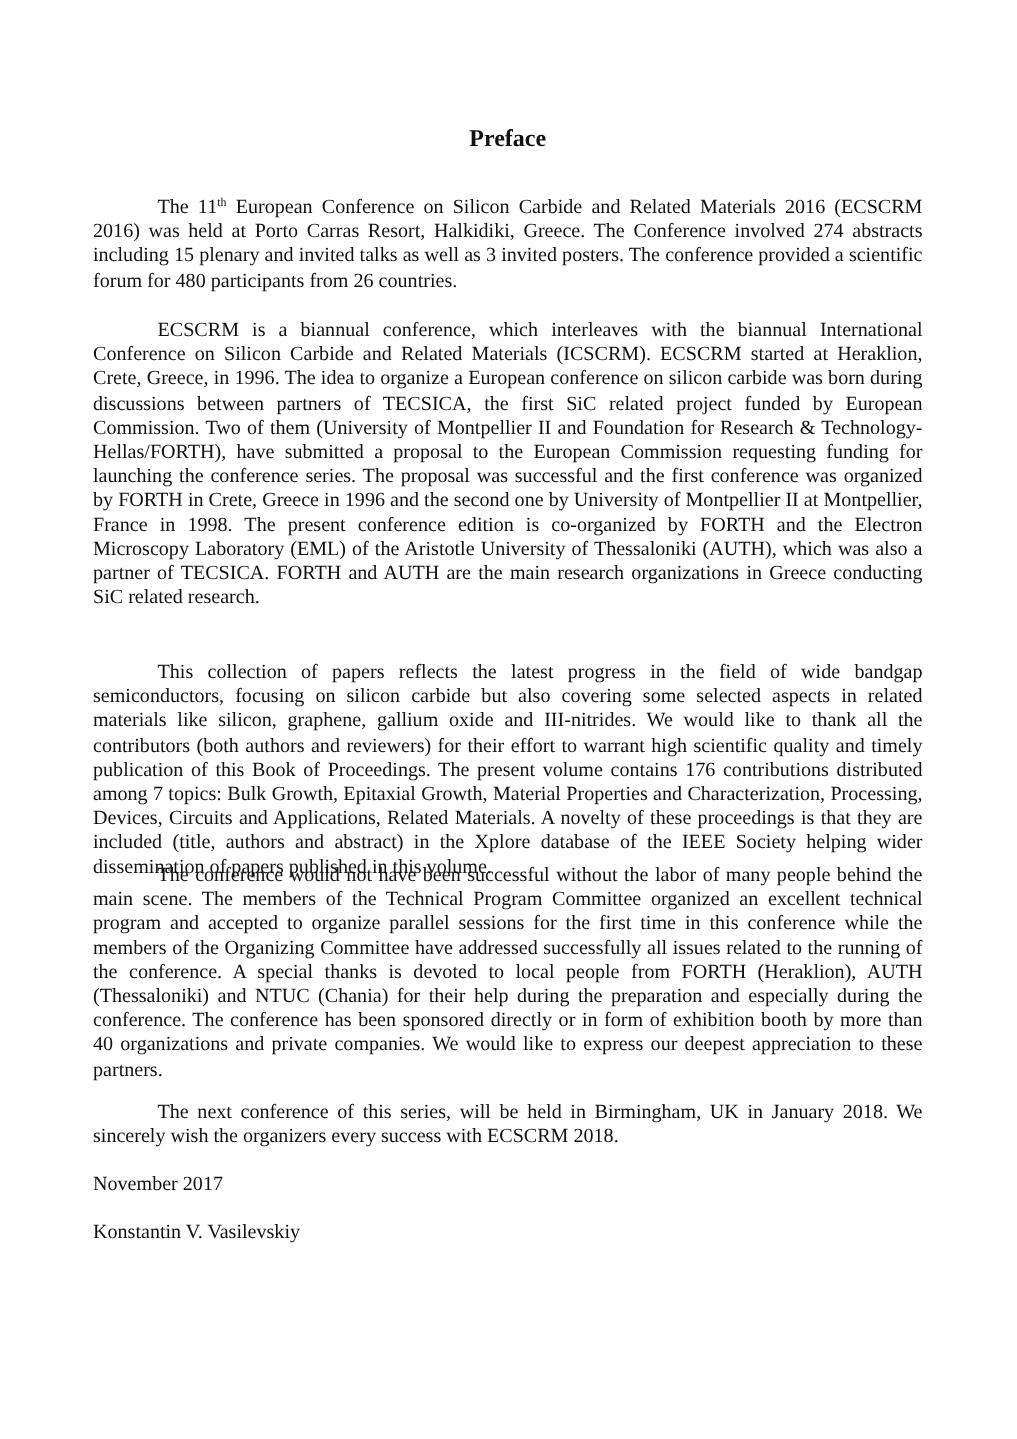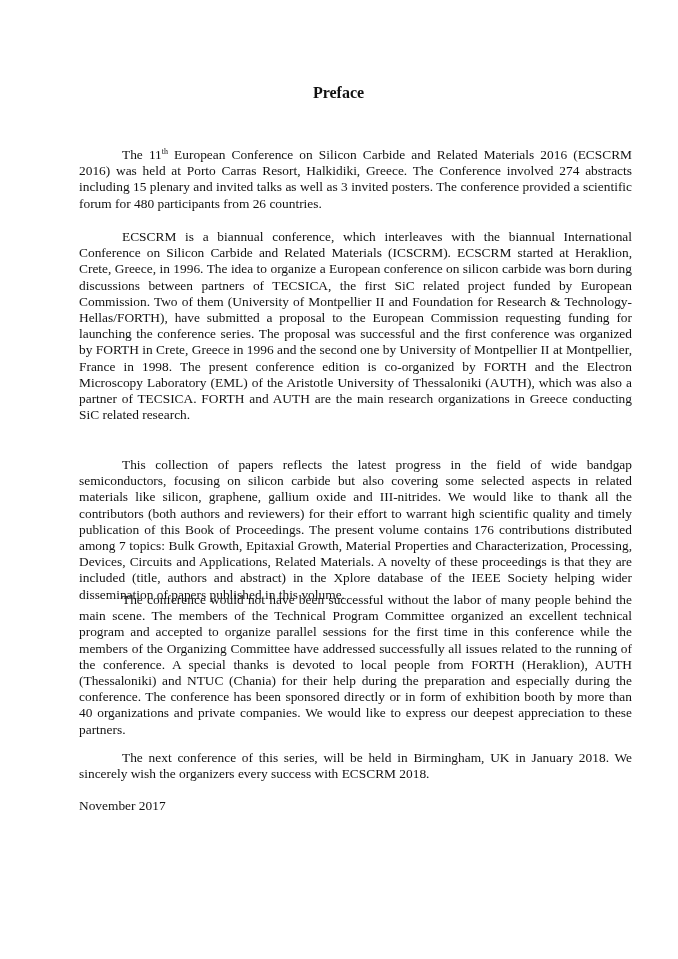--- a/index.html
+++ b/index.html
@@ -29,21 +29,21 @@
       text-align: center;
       font-weight: bold;
       font-size: 16px;
       line-height: 26px;
       margin: 0;
     }
     .para {
       position: absolute;
       left: 0;
       width: 553px;
-      margin: 17px;
+      margin: 0;
       font-size: 13.4px;
       line-height: 16.2px;
       text-align: justify;
       text-indent: 43px;
     }
     .plain {
       text-indent: 0;
       text-align: left;
     }
     sup {
@@ -67,14 +67,15 @@
 
   <p class="para" style="top:440px;">This collection of papers reflects the latest progress in the field of wide bandgap semiconductors, focusing on silicon carbide but also covering some selected aspects in related materials like silicon, graphene, gallium oxide and III-nitrides. We would like to thank all the contributors (both authors and reviewers) for their effort to warrant high scientific quality and timely publication of this Book of Proceedings. The present volume contains 176 contributions distributed among 7 topics: Bulk Growth, Epitaxial Growth, Material Properties and Characterization, Processing, Devices, Circuits and Applications, Related Materials. A novelty of these proceedings is that they are included (title, authors and abstract) in the Xplore database of the IEEE Society helping wider dissemination of papers published in this volume.</p>
 
   <p class="para" style="top:575px;">The conference would not have been successful without the labor of many people behind the main scene. The members of the Technical Program Committee organized an excellent technical program and accepted to organize parallel sessions for the first time in this conference while the members of the Organizing Committee have addressed successfully all issues related to the running of the conference. A special thanks is devoted to local people from FORTH (Heraklion), AUTH (Thessaloniki) and NTUC (Chania) for their help during the preparation and especially during the conference. The conference has been sponsored directly or in form of exhibition booth by more than 40 organizations and private companies. We would like to express our deepest appreciation to these partners.</p>
 
   <p class="para" style="top:733px;">The next conference of this series, will be held in Birmingham, UK in January 2018. We sincerely wish the organizers every success with ECSCRM 2018.</p>
 
   <p class="para plain" style="top:781px;">November 2017</p>
 
   <div class="para plain" style="top:813px;">
+    <span class="sig-line">Konstantin V. Vasilevskiy</span>
   </div>
 </div>
 
 </body></html>

